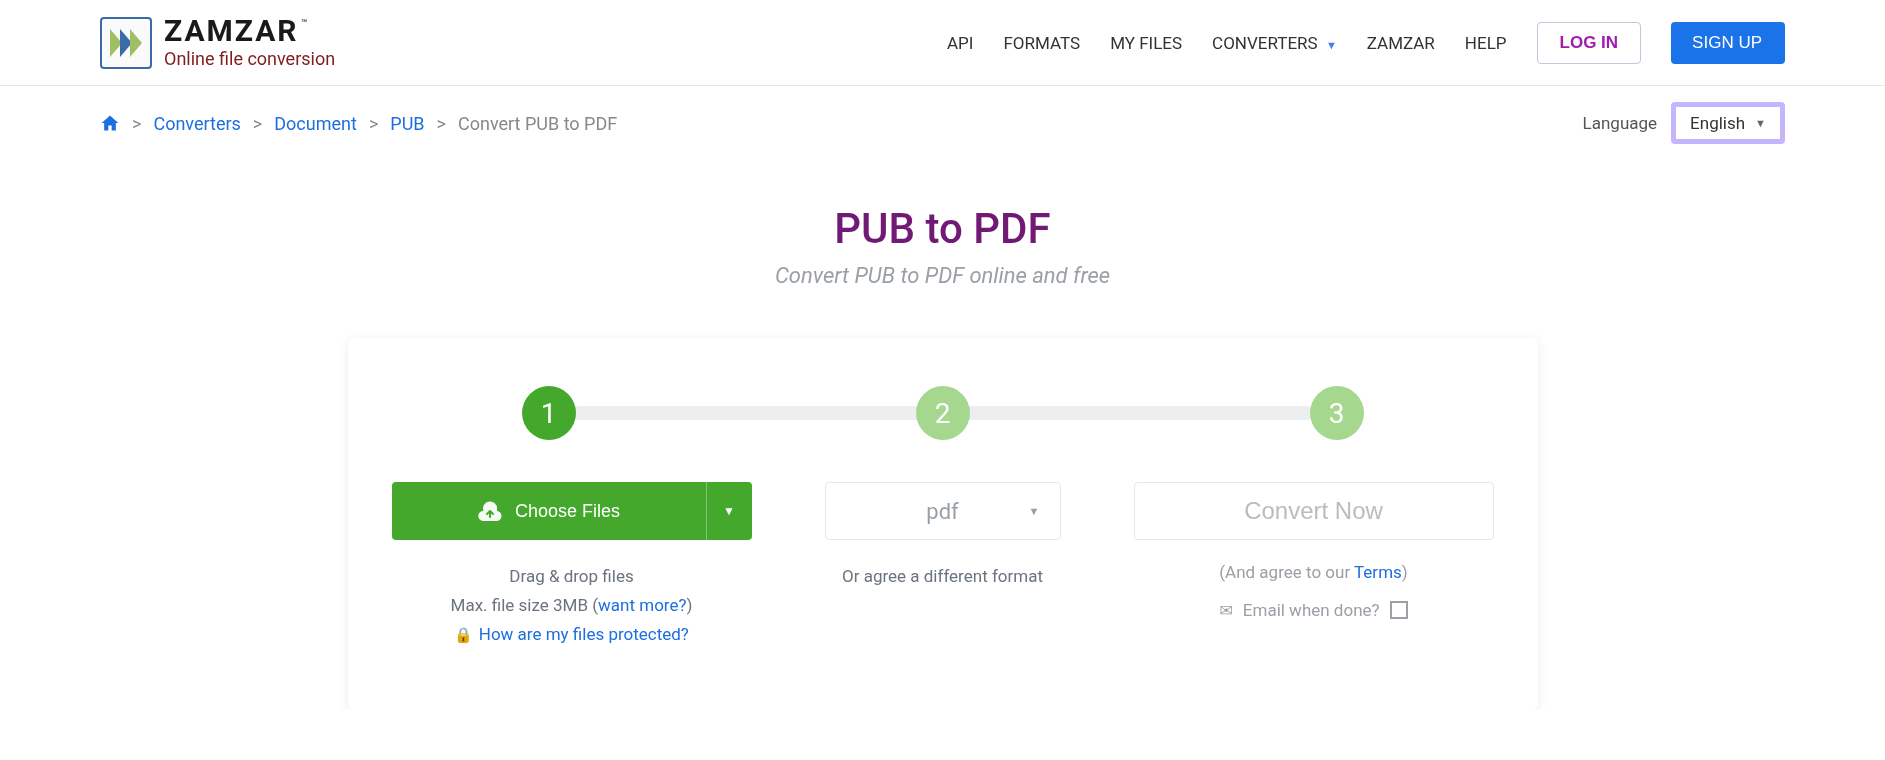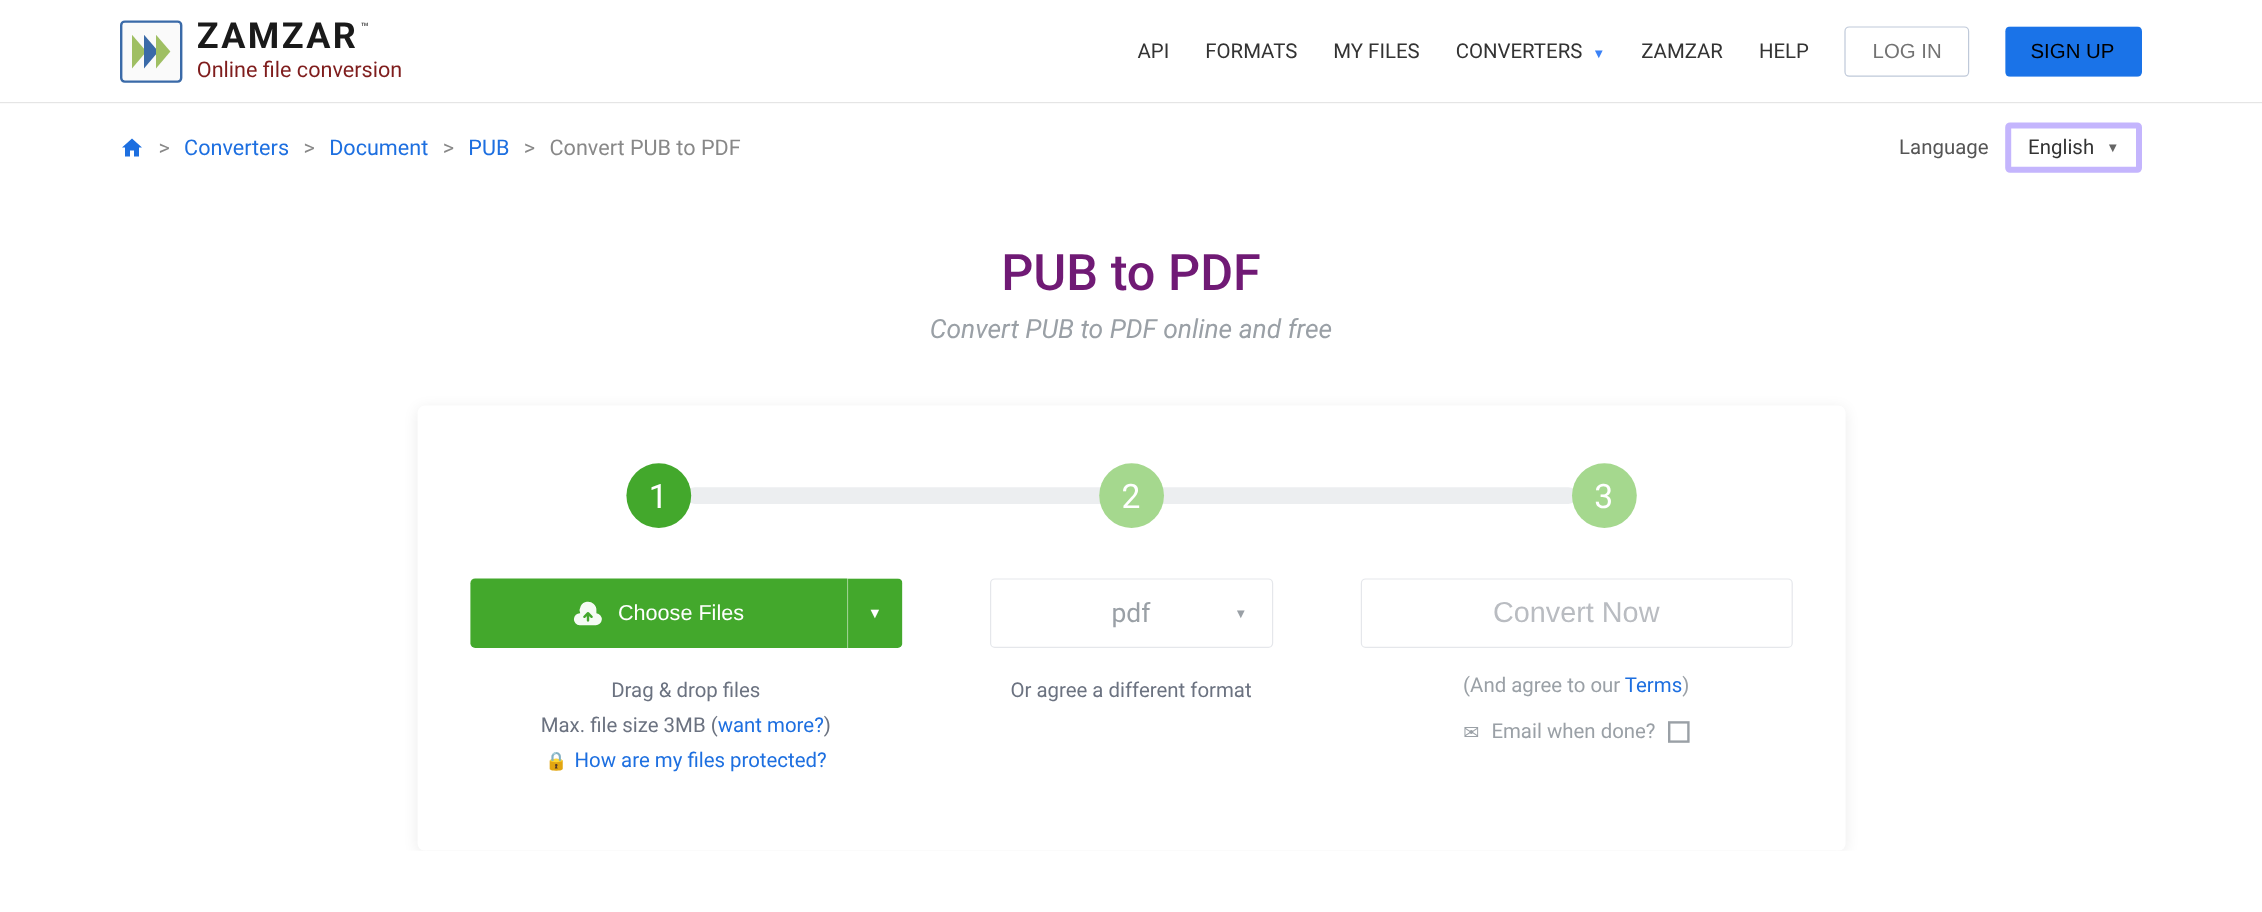--- a/index.html
+++ b/index.html
@@ -44,22 +44,22 @@
   .nav-link {
     font-size: 17px; color: #333; text-decoration: none; cursor: pointer;
   }
   .nav-link .caret {
     font-size: 11px; color: #3b82f6; margin-left: 4px;
   }
   .btn {
     font-size: 17px; padding: 10px 22px; border-radius: 4px; cursor: pointer;
     border: 1px solid transparent; font-weight: 500;
   }
-  .btn-outline { color: #737373; border: 1px solid #bfc9d9; background: #fff; }
-  .btn-primary { background: #1a73e8; color: #000000; padding-left: 20px; }
+  .btn-outline { color: #a21caf; border: 1px solid #bfc9d9; background: #fff; font-weight: bold; }
+  .btn-primary { background: #1a73e8; color: #ffffff; padding-left: 20px; }
   
   .subhead {
     display: flex; align-items: center; justify-content: space-between;
     padding: 16px 100px 0 100px;
   }
   .breadcrumb { display: flex; align-items: center; gap: 12px; font-size: 18px; }
   .breadcrumb a { color: #1d6fe0; text-decoration: none; cursor: pointer; }
   .breadcrumb .sep { color: #888; }
   .breadcrumb .current { color: #888; }
   .home-icon { color: #1d6fe0; font-size: 20px; cursor: pointer; }

